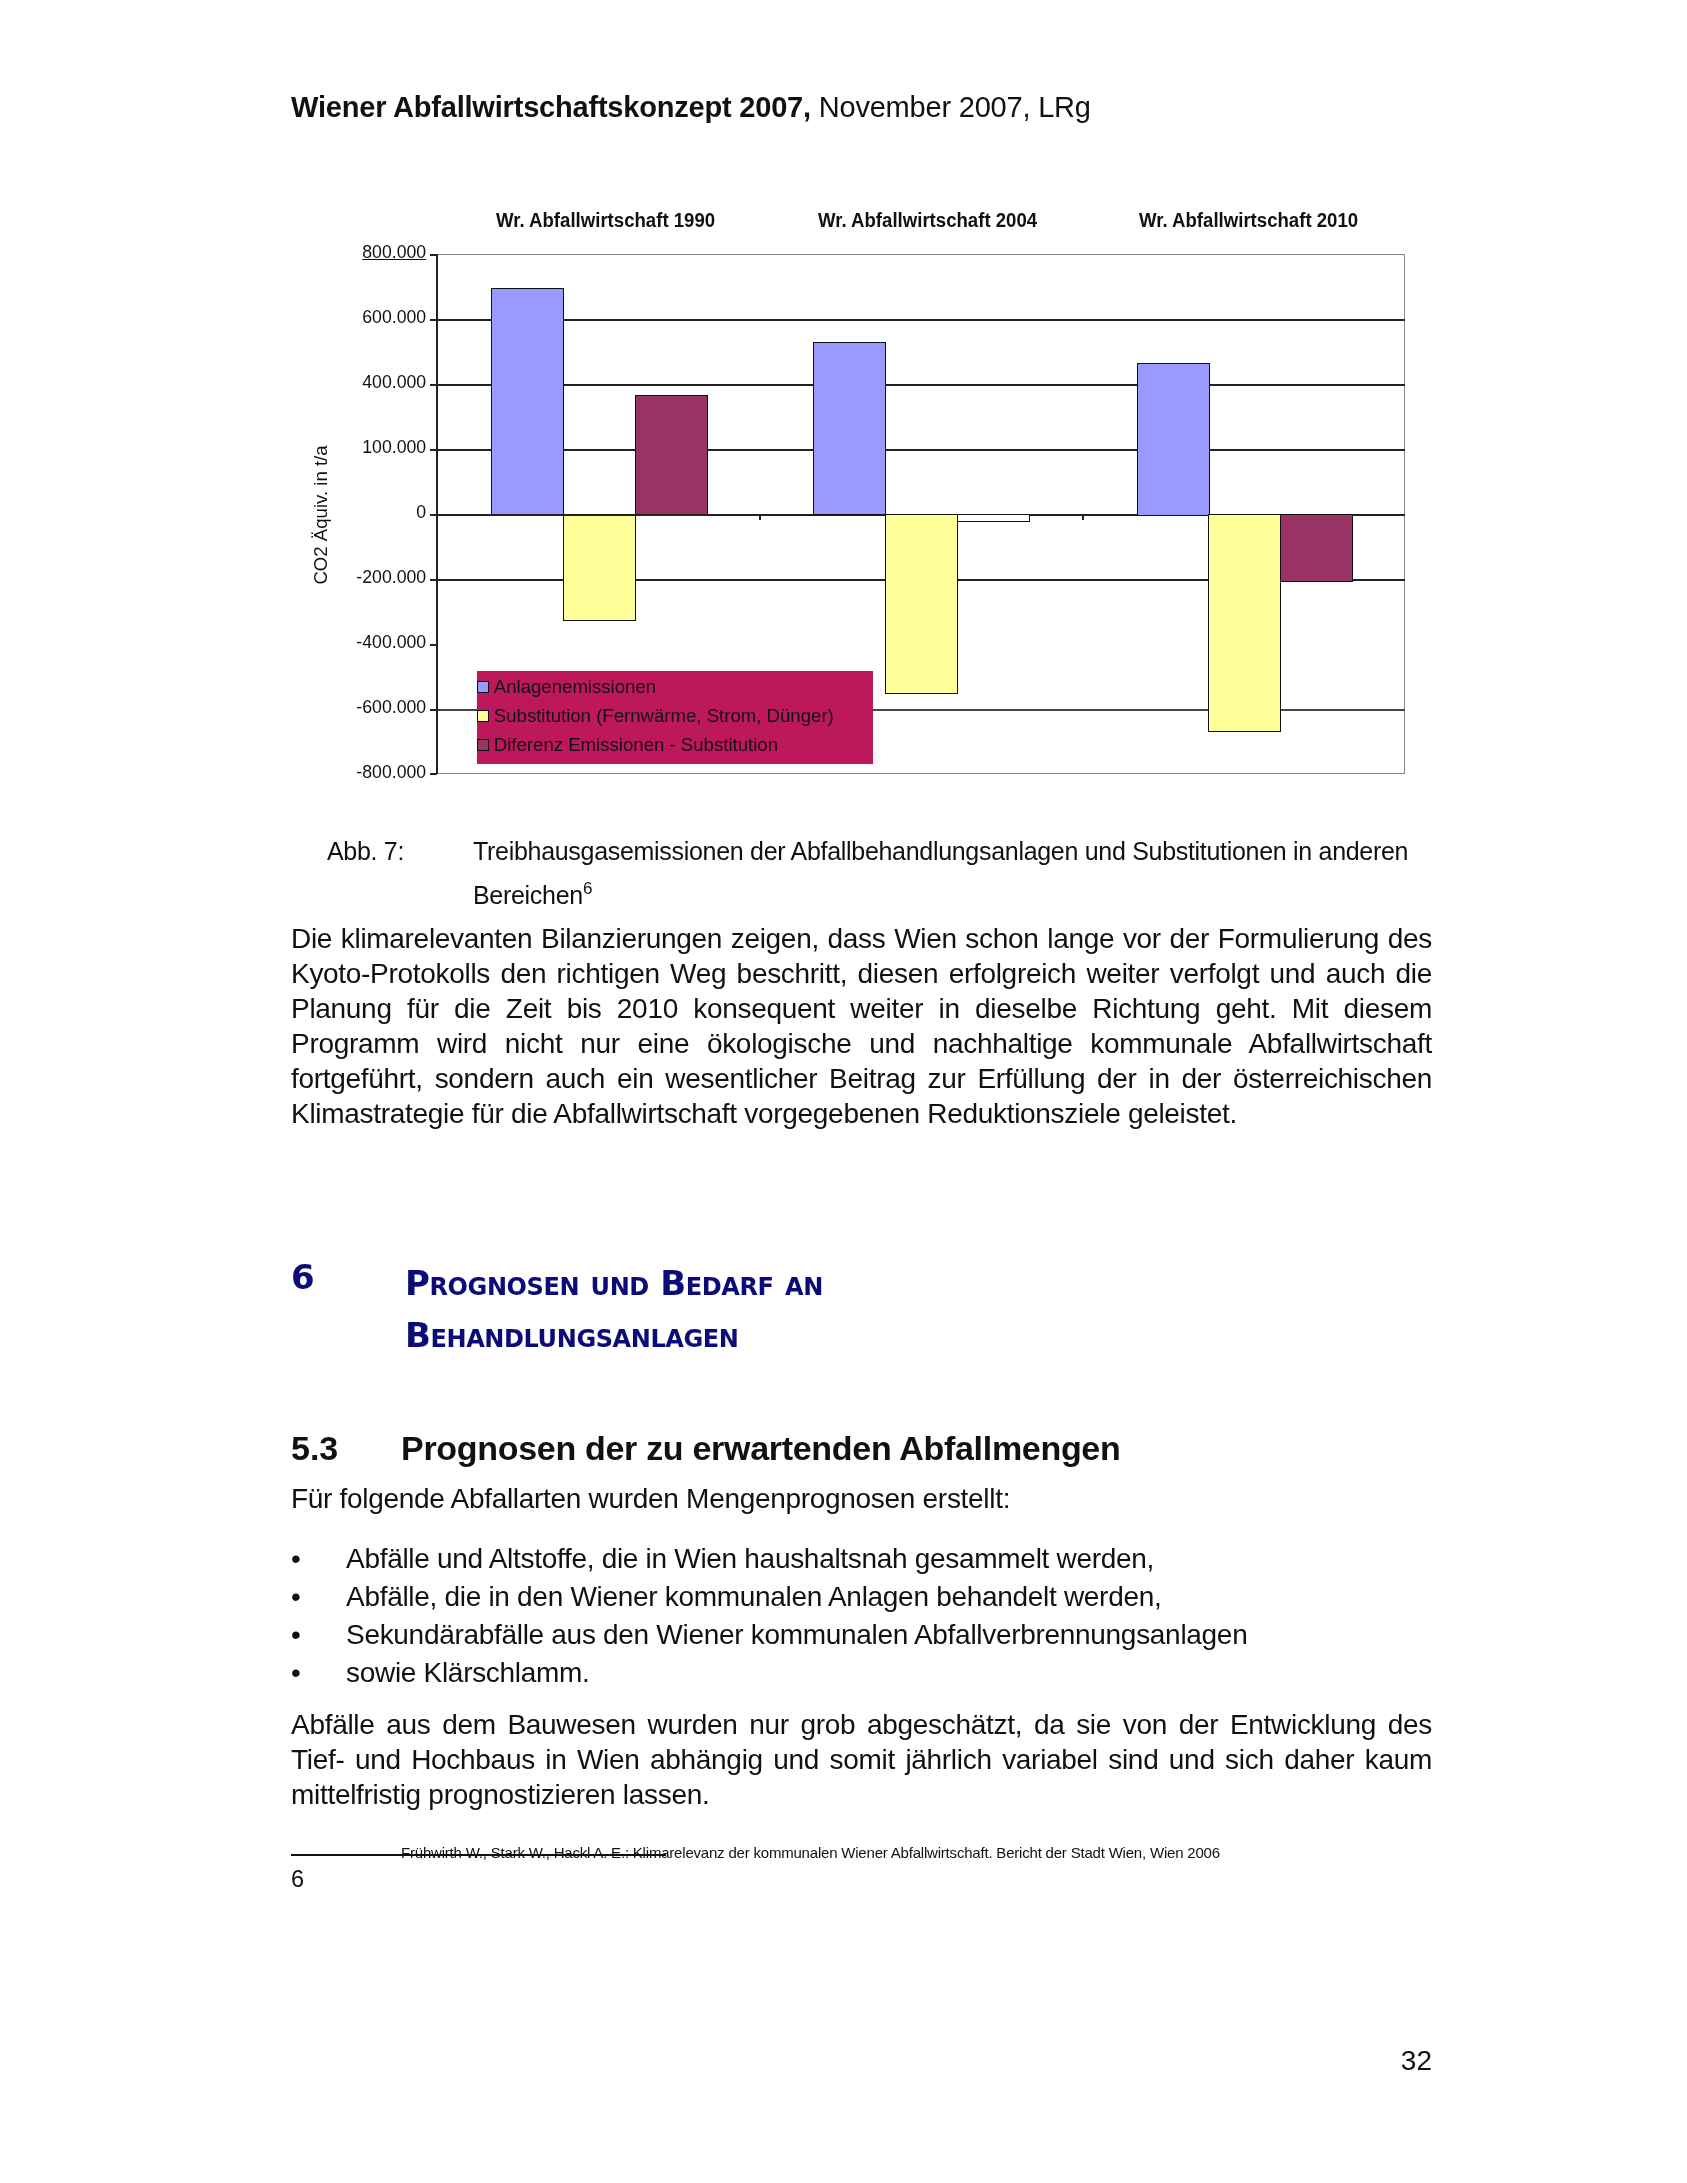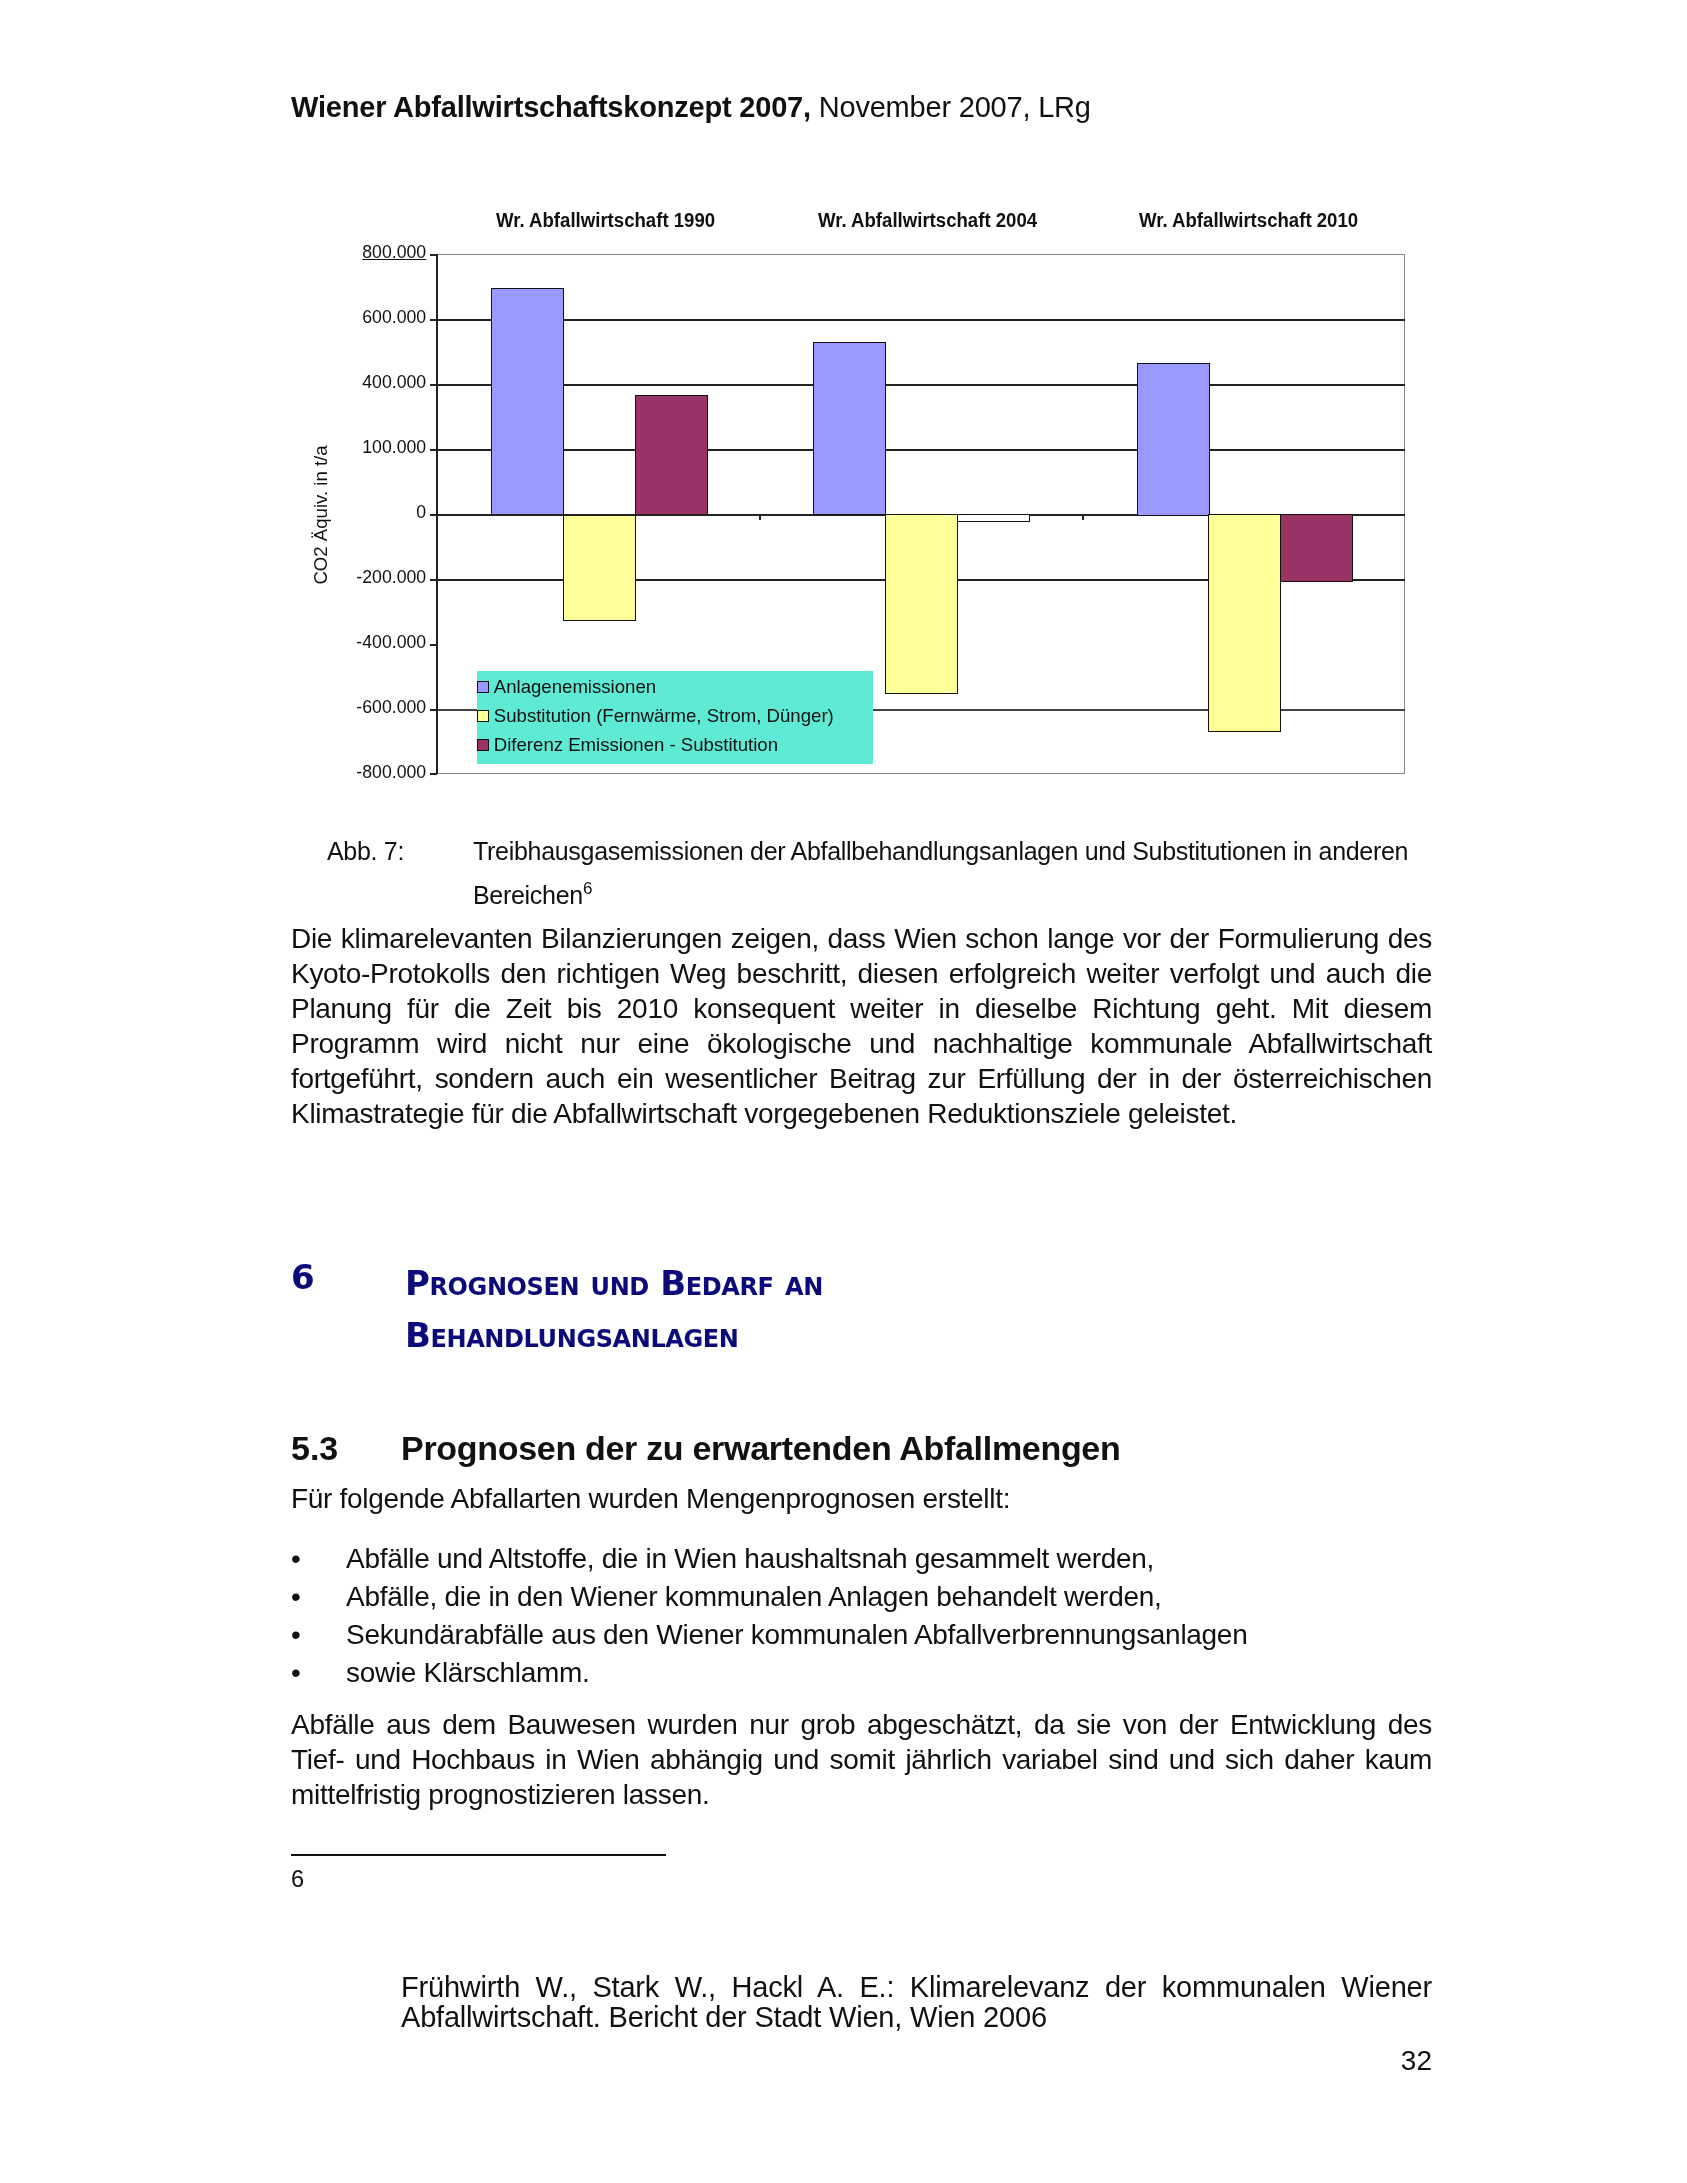--- a/index.html
+++ b/index.html
@@ -13,21 +13,21 @@
   
   .chart { left: 287px; top: 194px; width: 1147px; height: 607px; }
   .cat-title { top: 15px; font-size: 20px; font-weight: bold; white-space: nowrap; transform: scaleX(0.93); transform-origin: left center; }
   .y-tick-label { font-size: 17.7px; text-align: right; width: 135px; white-space: nowrap; }
   .y-axis-title { font-size: 18.6px; white-space: nowrap; transform: rotate(-90deg); transform-origin: center center; }
   .plot-frame { border: 1.3px solid #888; border-left: none; box-sizing: border-box; }
   .gridline { height: 1.7px; background: #222; }
   .axis-line { background: #222; }
   .tick { background: #222; }
   .bar { box-sizing: border-box; border: 1.7px solid #111; }
-  .legend { background: #5eead4; }
+  .legend { background: #be185d; }
   .legend-row { display: flex; align-items: center; font-size: 18.6px; height: 29px; white-space: nowrap; }
   .legend-swatch { width: 11.8px; height: 11.8px; border: 1.3px solid #111; margin-right: 5px; box-sizing: border-box; }
 
   
   .caption { left: 291px; top: 833px; font-size: 25px; font-weight: normal; line-height: 37px; letter-spacing: -0.3px; margin-left: 36px; }
   .caption .lbl { position: absolute; left: 0; top: 0; white-space: nowrap; }
   .caption .txt { position: absolute; left: 146px; top: 0; width: 1012px; }
   .caption sup { font-size: 17px; vertical-align: 10px; }
 
   .body-text { font-size: 28px; line-height: 35px; text-align: justify; letter-spacing: -0.3px; }
@@ -42,21 +42,21 @@
   .intro { left: 291px; top: 1483px; font-size: 28px; white-space: nowrap; letter-spacing: -0.3px; }
   .bullets { left: 291px; top: 1540px; font-size: 28px; line-height: 38px; letter-spacing: -0.3px; }
   .bullet-row { position: relative; height: 38px; white-space: nowrap; }
   .bullet-dot { position: absolute; left: 0; }
   .bullet-text { position: absolute; left: 55px; }
 
   .p2 { left: 291px; top: 1707px; width: 1141px; }
 
   .fn-rule { left: 291px; top: 1854px; width: 375px; height: 1.7px; background: #111; }
   .fn-num { left: 291px; top: 1866px; font-size: 23.6px; }
-  .fn-text { left: 401px; top: 1972px; width: 1031px; font-size: 29px; line-height: 30px; text-align: justify; letter-spacing: -0.2px; }
+  .fn-text { left: 401px; top: 1832px; width: 1031px; font-size: 15px; line-height: 42px; text-align: justify; letter-spacing: -0.2px; }
 
   .page-number { left: 1392px; top: 2045px; font-size: 28px; width: 40px; text-align: right; }
 </style>
 </head>
 <body>
 
 <div class="abs page-header"><b>Wiener Abfallwirtschaftskonzept 2007,</b><span> November 2007, LRg</span></div>
 
 <div class="abs chart">
 

